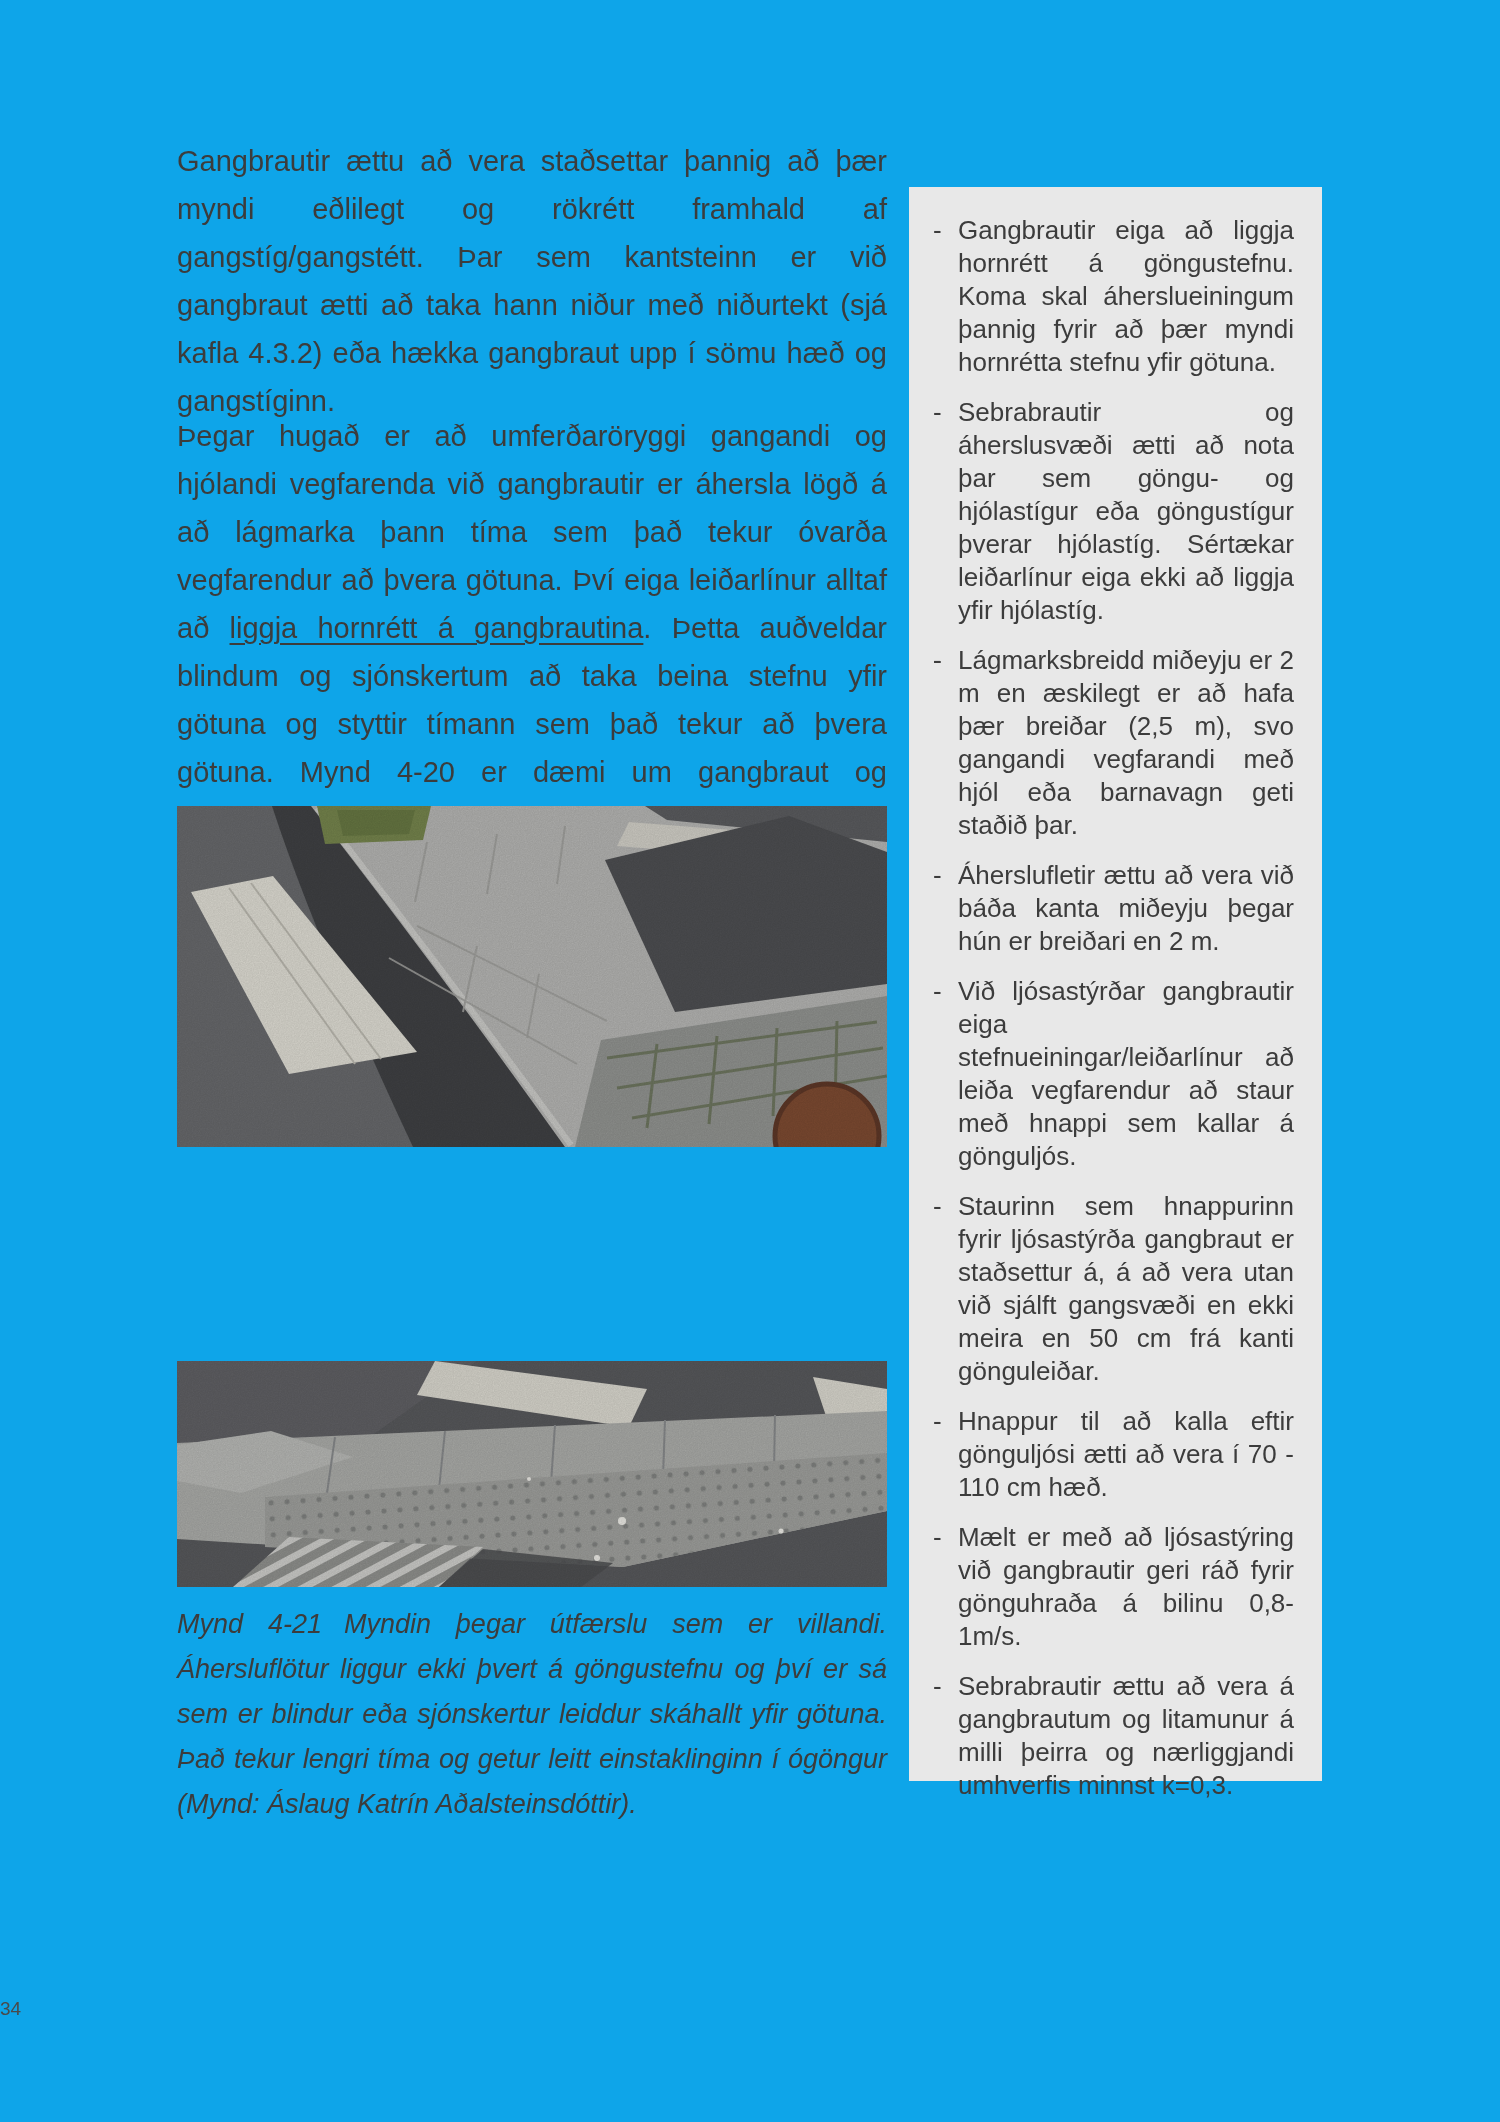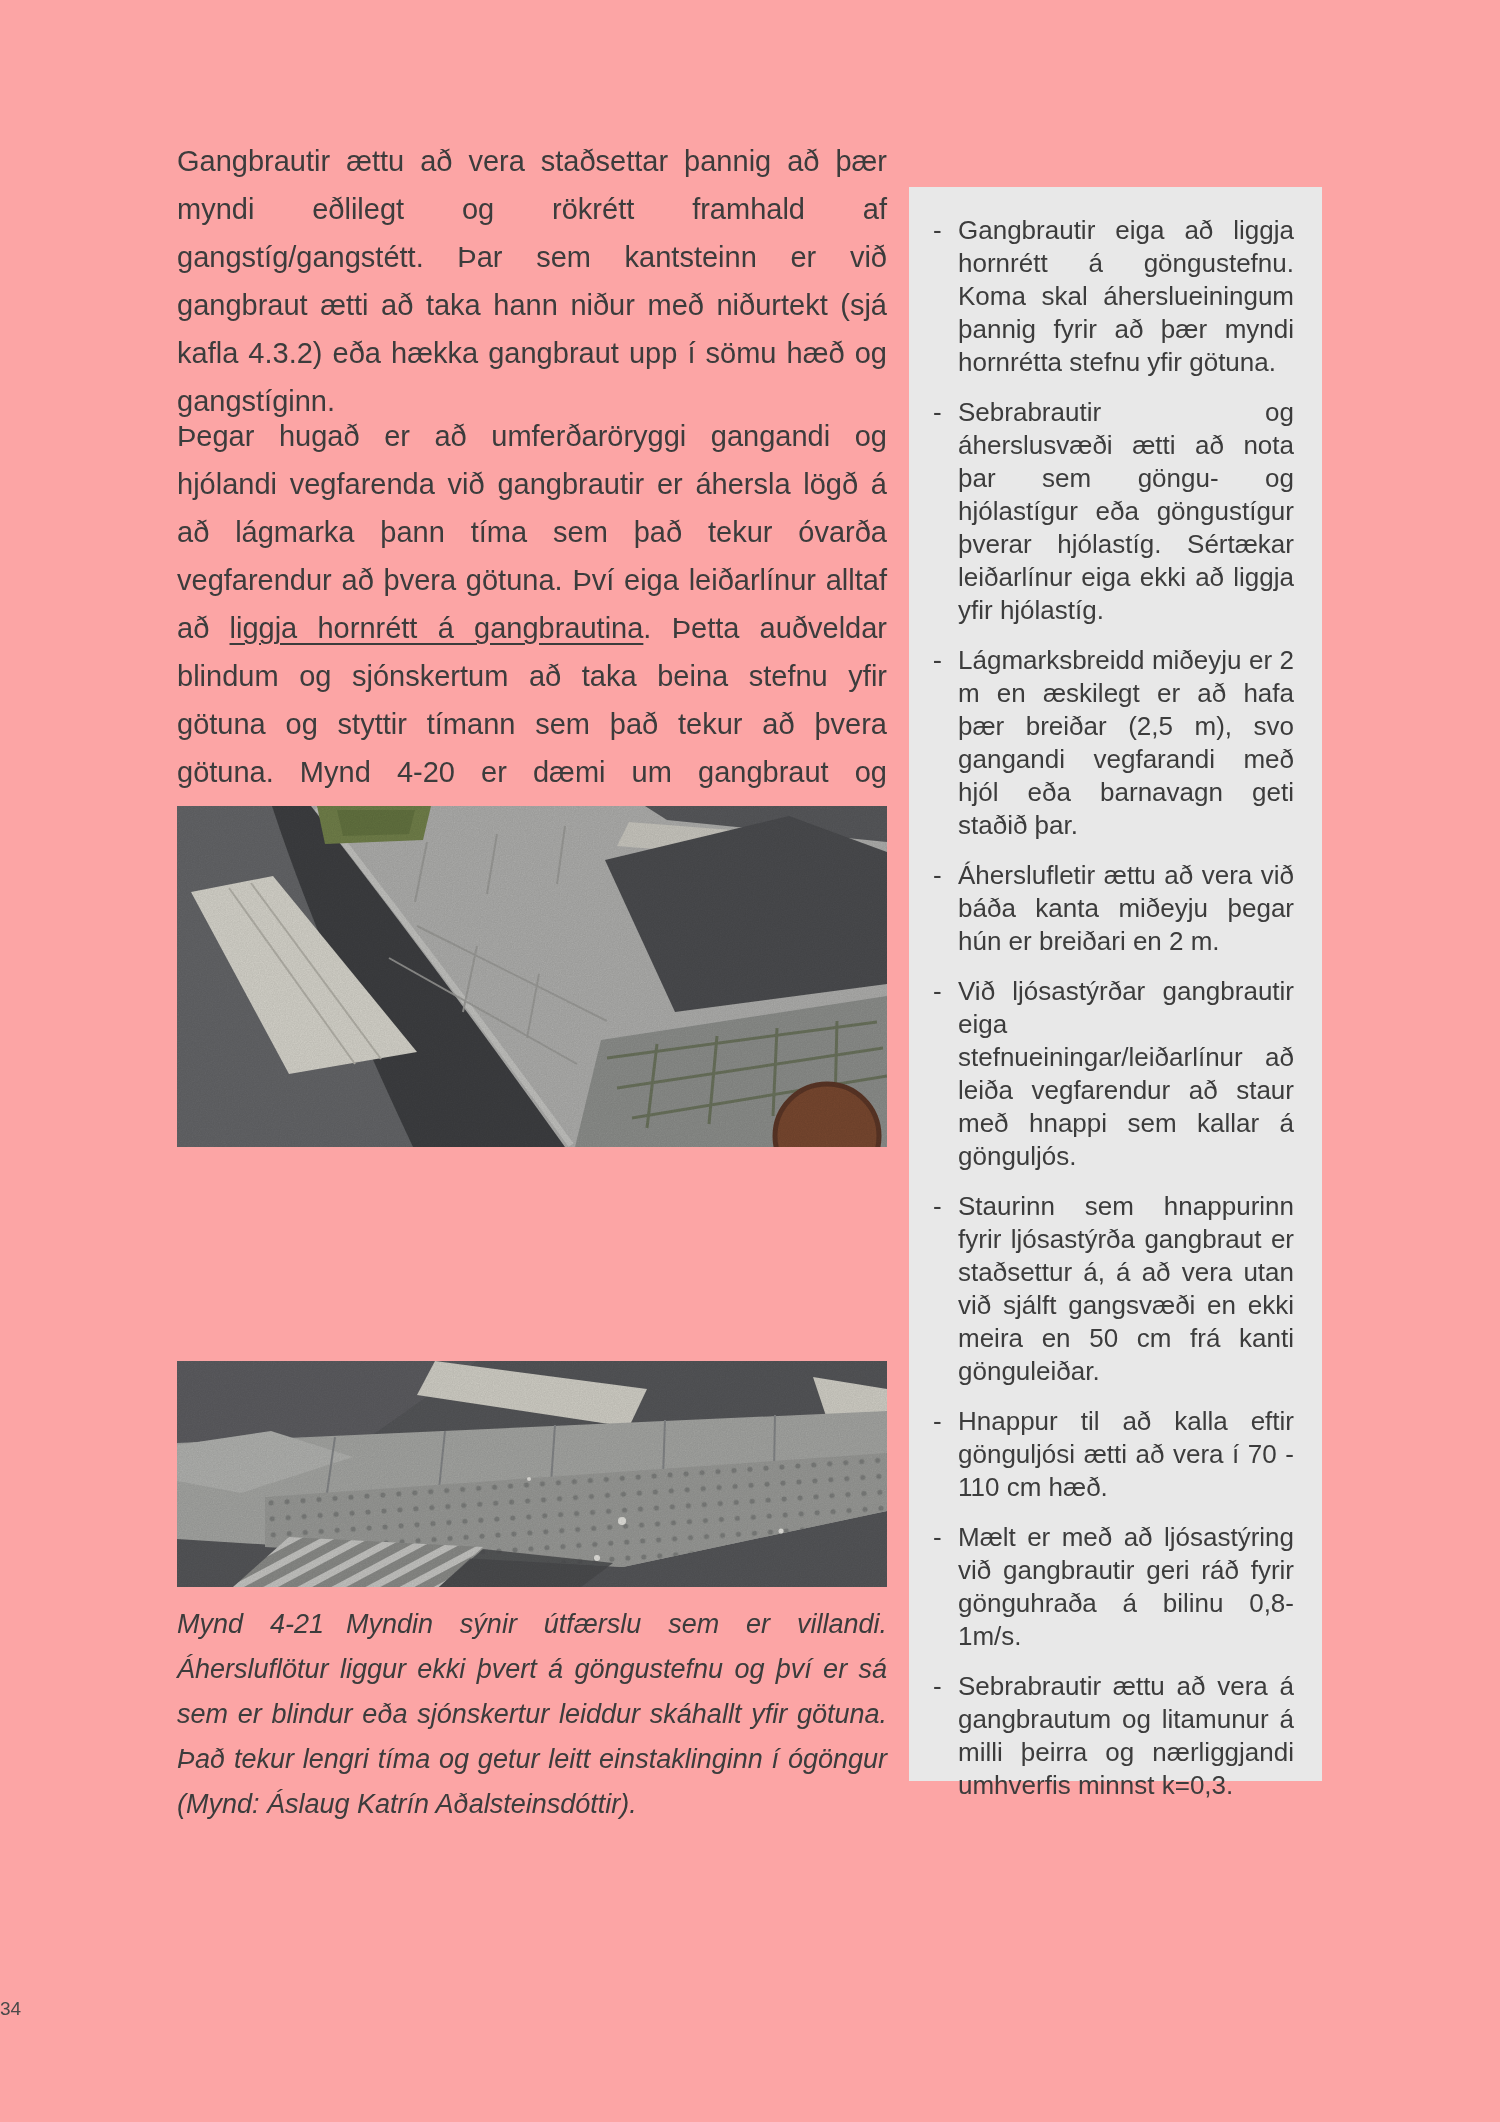--- a/index.html
+++ b/index.html
@@ -1,16 +1,16 @@
 <!DOCTYPE html>
 <html><head>
 <meta charset="utf-8">
 <style>
   html,body{margin:0;padding:0;background:#ffffff;}
-  .page{position:relative;width:1500px;height:2122px;background:#fca5a5;overflow:hidden;
+  .page{position:relative;width:1500px;height:2122px;background:#0ea5e9;overflow:hidden;
         font-family:"Liberation Sans","DejaVu Sans",sans-serif;color:#3c3c3c;}
   .para{position:absolute;left:177px;width:710px;font-size:29px;line-height:48px;text-align:justify;}
   .u-seg{text-decoration:underline;text-underline-offset:5px;text-decoration-thickness:2px;}
   .figure{position:absolute;left:177px;width:710px;}
   .figure svg{display:block;}
   .caption{position:absolute;left:177px;width:710px;font-size:27px;line-height:45px;
            font-style:italic;text-align:justify;}
   .cap-label{margin-right:22px;white-space:nowrap;}
   .sidebar{position:absolute;left:909px;top:187px;width:413px;height:1594px;background:#e8e8e8;
            box-sizing:border-box;padding:27px 28px 24px 21px;}
@@ -116,21 +116,21 @@
         <circle cx="445" cy="160" r="4"></circle>
         <circle cx="420" cy="197" r="3"></circle>
         <circle cx="352" cy="118" r="2"></circle>
         <circle cx="604" cy="170" r="2.5"></circle>
       </g>
       <rect width="710" height="226" filter="url(#noiseB)" opacity="0.12"></rect>
     </svg>
   </div>
 
   <div class="caption" style="top:1602px;">
-    <span class="cap-label">Mynd 4-21</span><span>Myndin sýnir útfærslu sem er villandi. Áhersluflötur liggur ekki þvert á göngustefnu og því er sá sem er blindur eða sjónskertur leiddur skáhallt yfir götuna. Það tekur lengri tíma og getur leitt einstaklinginn í ógöngur (Mynd: Áslaug Katrín Aðalsteinsdóttir).</span>
+    <span class="cap-label">Mynd 4-21</span><span>Myndin þegar útfærslu sem er villandi. Áhersluflötur liggur ekki þvert á göngustefnu og því er sá sem er blindur eða sjónskertur leiddur skáhallt yfir götuna. Það tekur lengri tíma og getur leitt einstaklinginn í ógöngur (Mynd: Áslaug Katrín Aðalsteinsdóttir).</span>
   </div>
 
   <div class="sidebar">
     <div class="s-item">
       <span class="s-dash">-</span>
       <span>Gangbrautir eiga að liggja hornrétt á göngustefnu. Koma skal áherslueiningum þannig fyrir að þær myndi hornrétta stefnu yfir götuna.</span>
     </div>
     <div class="s-item">
       <span class="s-dash">-</span>
       <span>Sebrabrautir og áherslusvæði ætti að nota þar sem göngu- og hjólastígur eða göngustígur þverar hjólastíg. Sértækar leiðarlínur eiga ekki að liggja yfir hjólastíg.</span>

